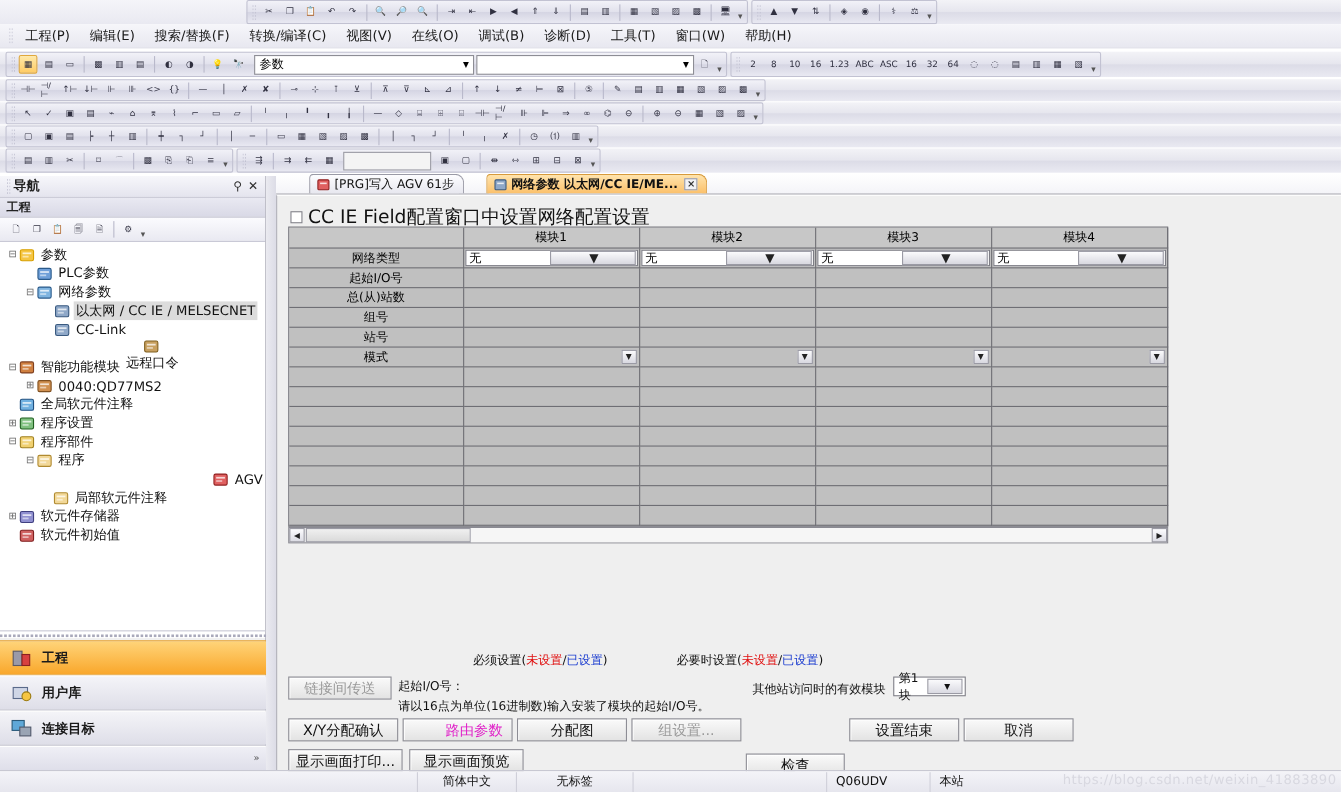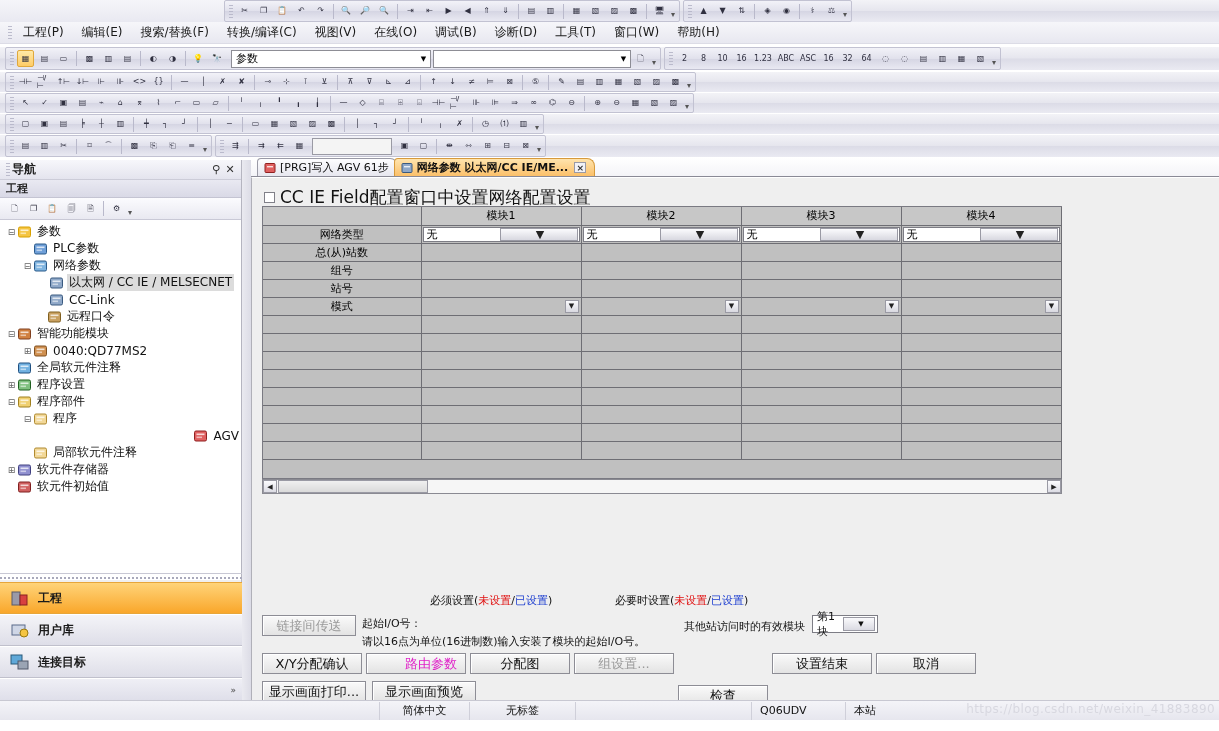--- a/index.html
+++ b/index.html
@@ -101,21 +101,21 @@
   #docarea { position: absolute; left: 251px; top: 158px; width: 968px; height: 542px;
              background: #ffffff; }
   #tabstrip { position: absolute; left: 0; top: 0; height: 19px; width: 968px;
               display: flex; align-items: flex-end; padding-left: 6px;
               border-bottom: 1px solid #8a8a96;
               background: linear-gradient(to bottom,#ffffff,#f4f4f8); }
   .tab { height: 18px; display: flex; align-items: center; padding: 0 8px 0 6px;
          font-size: 11px; color: #111; white-space: nowrap; cursor: default;
          border: 1px solid #9a9aa6; border-bottom: none;
          border-radius: 4px 8px 0 0; margin-right: -4px;
-         background: linear-gradient(to bottom,#fdfdff,#e7e7ef); }
+         background: linear-gradient(to bottom,#fdfdff,#e7e7ef); margin-left: 24px; }
   .tab.active { background: linear-gradient(to bottom,#ffe4ad,#fbc06a);
                 border-color: #d79a3c; z-index: 3; font-weight: bold; }
   .tab .tbico { width: 12px; height: 12px; margin-right: 4px; position: relative; }
   .tab .tabclose { margin-left: 6px; width: 12px; height: 11px; font-size: 9px;
                    line-height: 10px; text-align: center; border: 1px solid #9a9aa6;
                    background: #f2f2f6; color: #333; }
 
   #docbody { position: absolute; left: 0; top: 19px; width: 968px; height: 523px;
              background: #efefef; border-top: 1px solid #ffffff;
              border-left: 1px solid #b0b0b8; }
@@ -528,21 +528,21 @@
         </div>
         <div class="tnode" style="padding-left: 38px;">
           <span class="twist"></span>
           <span class="tico"><svg width="15" height="14" viewBox="0 0 15 14">
               <rect x="1.5" y="2" width="12" height="10" rx="1.5" fill="#8fa8c8" stroke="#3a5a80" stroke-width="1"></rect>
               <rect x="3.5" y="4.5" width="8" height="1.6" fill="#ffffff" opacity=".75"></rect>
               <rect x="3.5" y="7.5" width="5.5" height="1.6" fill="#ffffff" opacity=".55"></rect>
             </svg></span>
           <span class="tlabel">CC-Link</span>
         </div>
-        <div class="tnode" style="padding-left: 36px;">
+        <div class="tnode" style="padding-left: 36px; flex-direction: column;">
           <span class="twist"></span>
           <span class="tico"><svg width="15" height="14" viewBox="0 0 15 14">
               <rect x="1.5" y="2" width="12" height="10" rx="1.5" fill="#c8a060" stroke="#806020" stroke-width="1"></rect>
               <rect x="3.5" y="4.5" width="8" height="1.6" fill="#ffffff" opacity=".75"></rect>
               <rect x="3.5" y="7.5" width="5.5" height="1.6" fill="#ffffff" opacity=".55"></rect>
             </svg></span>
           <span class="tlabel">远程口令</span>
         </div>
         <div class="tnode" style="padding-left: 6px;">
           <span class="twist">⊟</span>
@@ -600,21 +600,21 @@
         </div>
         <div class="tnode" style=" justify-content: flex-end;">
           <span class="twist"></span>
           <span class="tico"><svg width="15" height="14" viewBox="0 0 15 14">
               <rect x="1.5" y="2" width="12" height="10" rx="1.5" fill="#e06060" stroke="#902020" stroke-width="1"></rect>
               <rect x="3.5" y="4.5" width="8" height="1.6" fill="#ffffff" opacity=".75"></rect>
               <rect x="3.5" y="7.5" width="5.5" height="1.6" fill="#ffffff" opacity=".55"></rect>
             </svg></span>
           <span class="tlabel">AGV</span>
         </div>
-        <div class="tnode" style="padding-left: 22px;">
+        <div class="tnode" style="padding-left: 37px;">
           <span class="twist"></span>
           <span class="tico"><svg width="15" height="14" viewBox="0 0 15 14">
               <rect x="1.5" y="2" width="12" height="10" rx="1.5" fill="#f2d898" stroke="#b08a30" stroke-width="1"></rect>
               <rect x="3.5" y="4.5" width="8" height="1.6" fill="#ffffff" opacity=".75"></rect>
               <rect x="3.5" y="7.5" width="5.5" height="1.6" fill="#ffffff" opacity=".55"></rect>
             </svg></span>
           <span class="tlabel">局部软元件注释</span>
         </div>
         <div class="tnode" style="padding-left: 6px;">
           <span class="twist">⊞</span>
@@ -736,20 +736,35 @@
                   <div class="cellwhite">
                     <span>无</span>
                     <span class="ddbtn">▼</span>
                   </div>
                 </td>
                 <td>
                   <div class="cellwhite">
                     <span>无</span>
                     <span class="ddbtn">▼</span>
                   </div>
+                </td>
+              </tr>
+              <tr>
+                <td class="rowhdr">起始I/O号</td>
+                <td>
+                  <div class="cellbox"></div>
+                </td>
+                <td>
+                  <div class="cellbox"></div>
+                </td>
+                <td>
+                  <div class="cellbox"></div>
+                </td>
+                <td>
+                  <div class="cellbox"></div>
                 </td>
               </tr>
               <tr>
                 <td class="rowhdr">总(从)站数</td>
                 <td>
                   <div class="cellbox"></div>
                 </td>
                 <td>
                   <div class="cellbox"></div>
                 </td>

